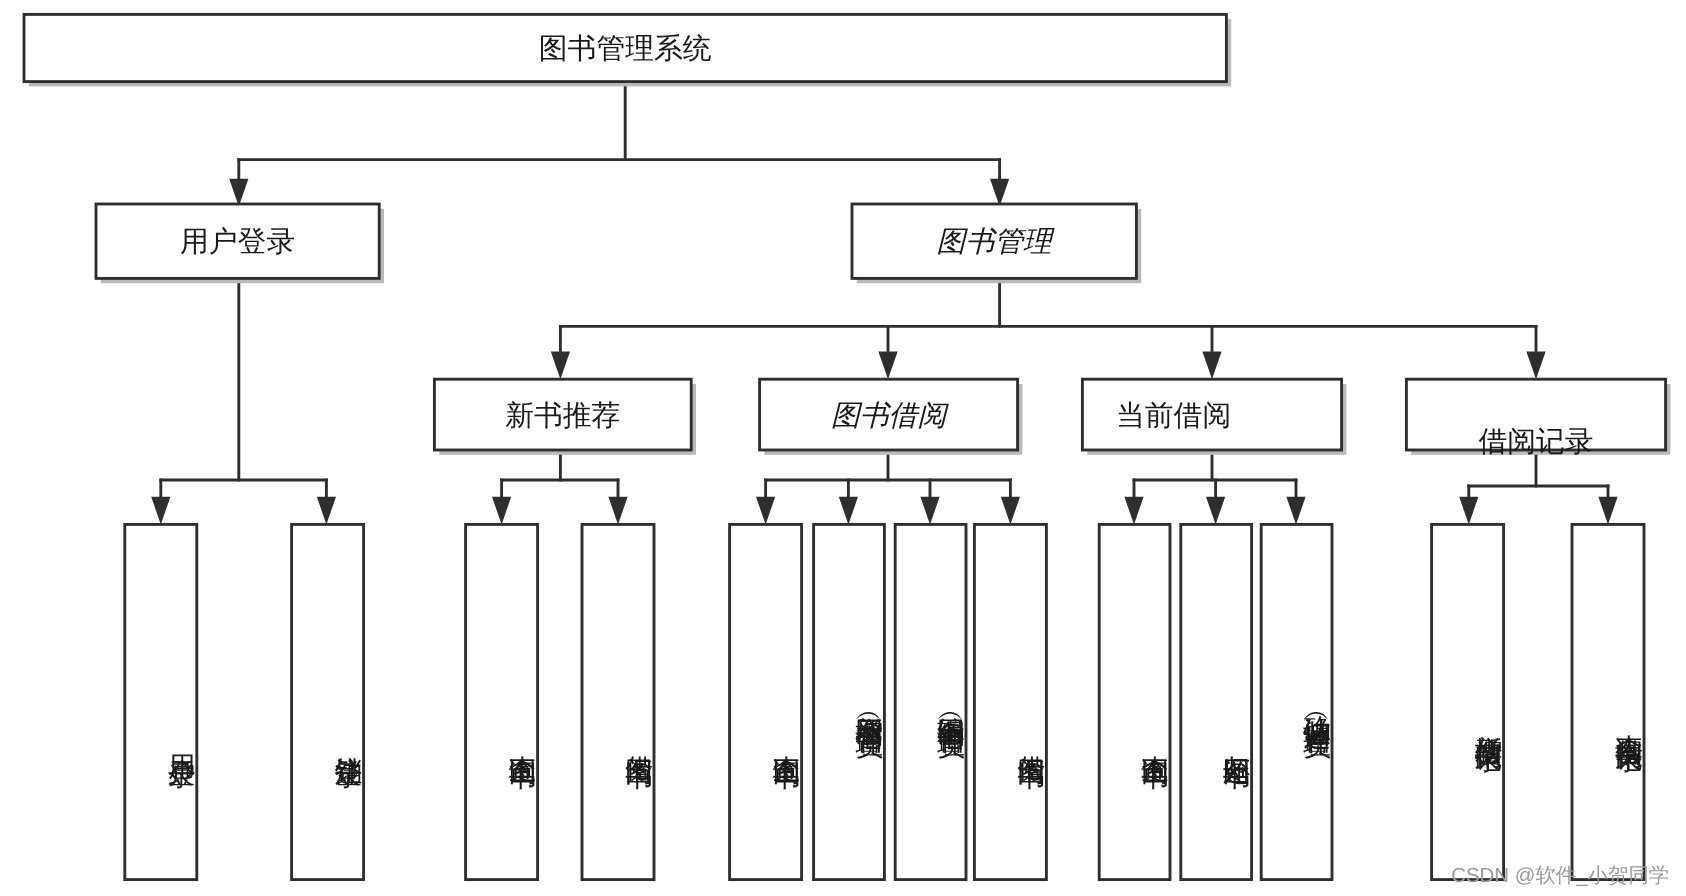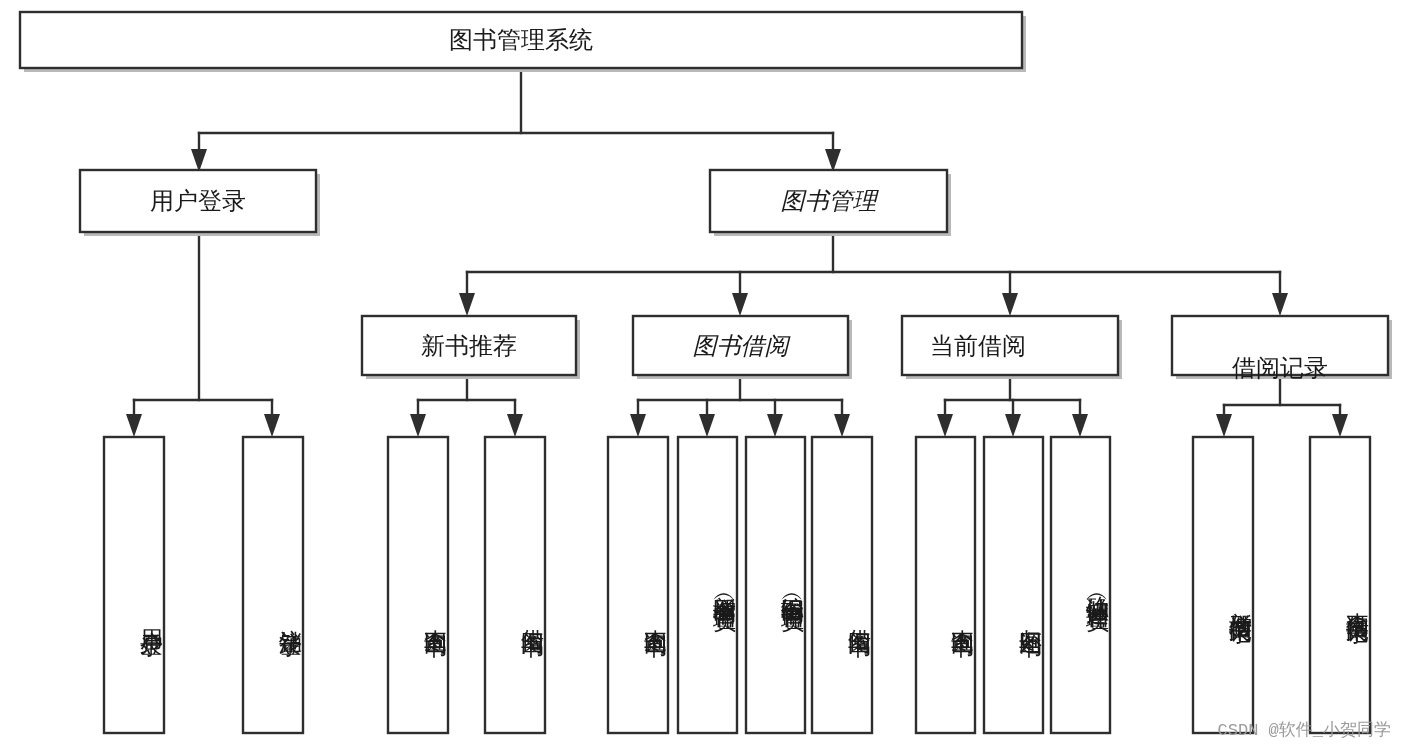--- a/index.html
+++ b/index.html
@@ -68,21 +68,21 @@
     color: #1a1a1a;
     white-space: nowrap;
     pointer-events: none;
   }
   #watermark {
     position: absolute;
     right: 14px;
     bottom: 6px;
     font-size: 17px;
     color: #9a9a9a;
-    font-family: Liberation Mono, monospace;
+    font-family: Liberation Sans, sans-serif;
     white-space: nowrap;
   }
 </style>
 </head>
 <body>
 
 <div id="diagram-root">
 
   <svg class="flow" viewBox="0 0 1405 747" xmlns="http://www.w3.org/2000/svg">
 

